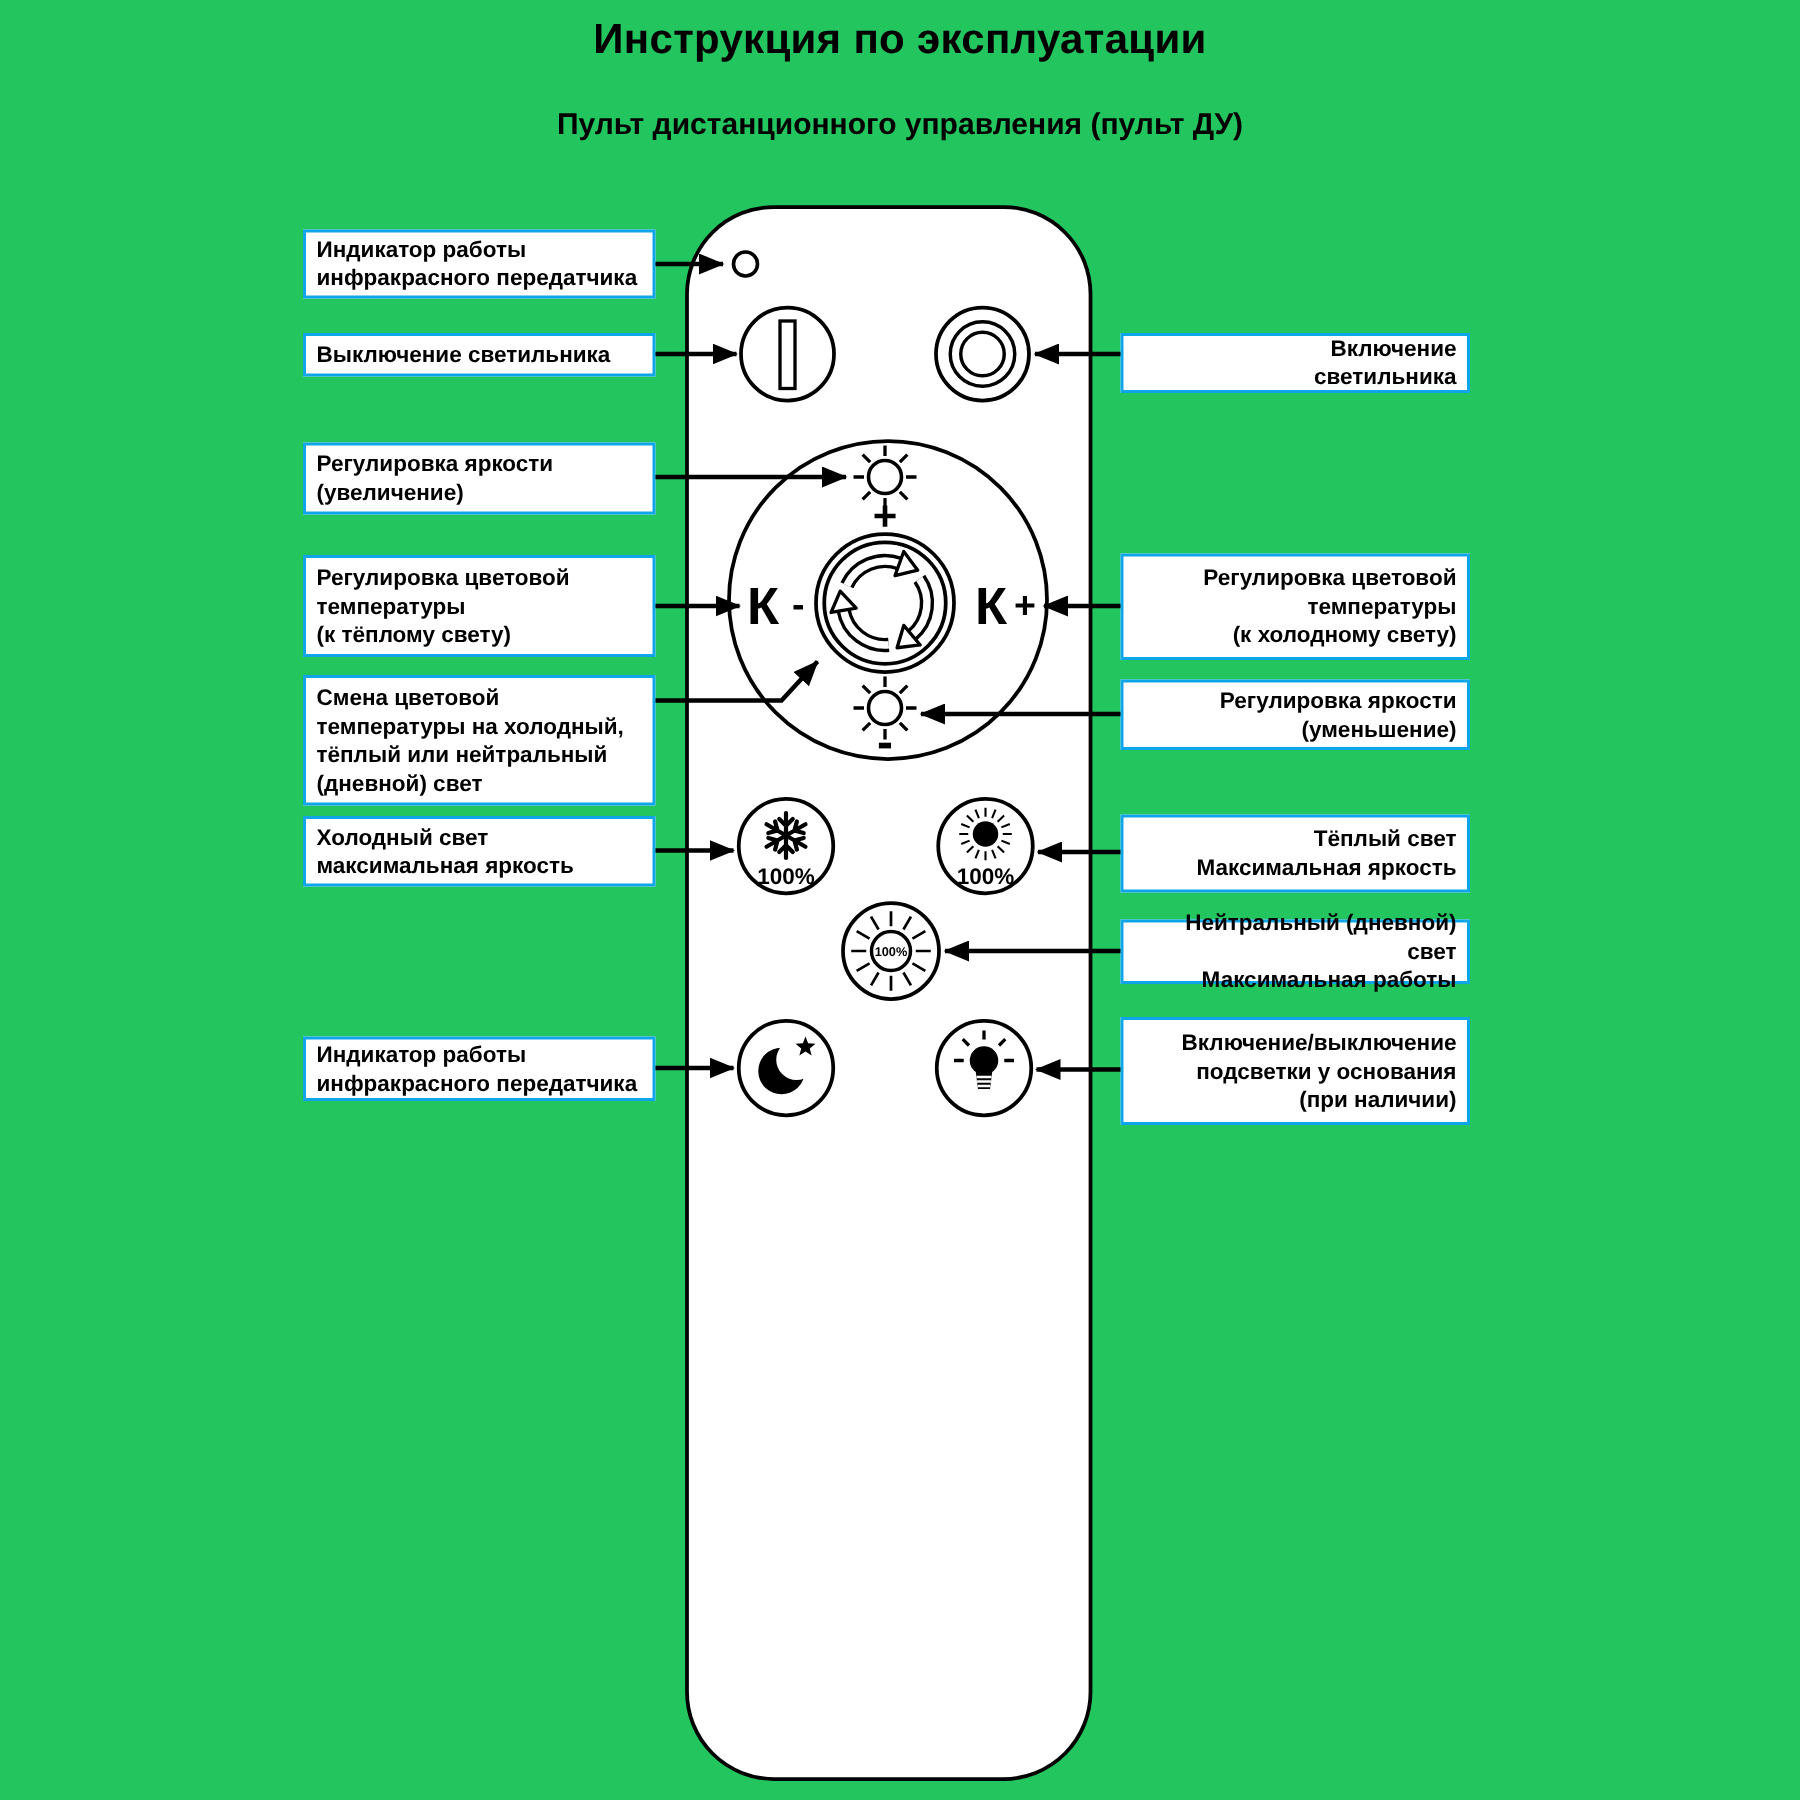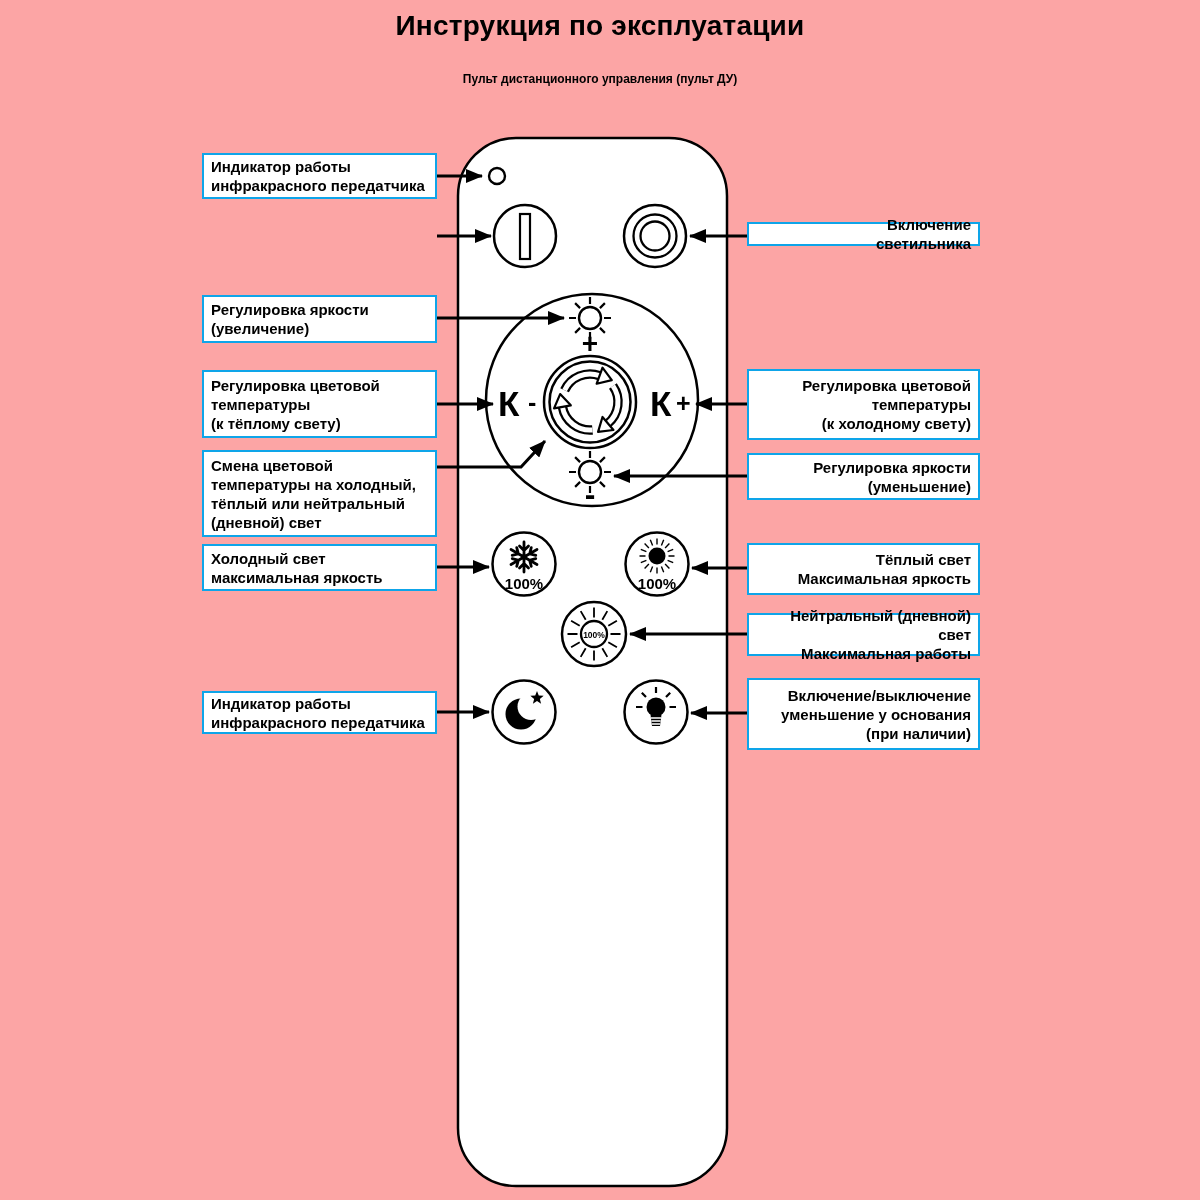--- a/index.html
+++ b/index.html
@@ -1,26 +1,26 @@
 <!DOCTYPE html>
 <html><head>
 <meta charset="utf-8">
 <style>
   html,body{margin:0;padding:0;background:#fff;}
   .canvas{
-    position:relative;width:1200px;height:1200px;background:#fca5a5;overflow:hidden;
+    position:relative;width:1200px;height:1200px;background:#22c55e;overflow:hidden;
     font-family:"Liberation Sans",sans-serif;color:#000;
   }
   .title{
     position:absolute;top:10px;left:0;width:100%;text-align:center;
     font-size:28px;font-weight:700;letter-spacing:.2px;
   }
   .subtitle{
     position:absolute;top:72px;left:0;width:100%;text-align:center;
-    font-size:12px;font-weight:700;
+    font-size:20px;font-weight:700;
   }
   .label-box{
     position:absolute;left:202px;width:235px;box-sizing:border-box;
     border:2px solid #0ea5e9;background:#fff;
     display:flex;align-items:center;
     padding:1px 7px;font-size:15px;font-weight:700;line-height:19px;
     white-space:pre-line;
   }
   .label-box.right{
     left:747px;width:233px;justify-content:flex-end;text-align:right;
@@ -31,46 +31,47 @@
 </head>
 <body>
 
 <div class="canvas">
 
   <div class="title">Инструкция по эксплуатации</div>
   <div class="subtitle">Пульт дистанционного управления (пульт ДУ)</div>
 
   <div class="label-box" style="top:153px;height:46px;">Индикатор работы
 инфракрасного передатчика</div>
+  <div class="label-box" style="top:222px;height:29px;">Выключение светильника</div>
   <div class="label-box" style="top:295px;height:48px;">Регулировка яркости
 (увеличение)</div>
   <div class="label-box" style="top:370px;height:68px;">Регулировка цветовой
 температуры
 (к тёплому свету)</div>
   <div class="label-box" style="top:544px;height:47px;">Холодный свет
 максимальная яркость</div>
   <div class="label-box" style="top:450px;height:87px;">Смена цветовой
 температуры на холодный,
 тёплый или нейтральный
 (дневной) свет</div>
   <div class="label-box" style="top:691px;height:43px;">Индикатор работы
 инфракрасного передатчика</div>
 
-  <div class="label-box right" style="top:222px;height:24px;padding-left:42px;">Включение светильника</div>
+  <div class="label-box right" style="top:222px;height:40px;padding-left:42px;">Включение светильника</div>
   <div class="label-box right" style="top:369px;height:71px;">Регулировка цветовой
 температуры
 (к холодному свету)</div>
   <div class="label-box right" style="top:453px;height:47px;">Регулировка яркости
 (уменьшение)</div>
   <div class="label-box right" style="top:543px;height:52px;">Тёплый свет
 Максимальная яркость</div>
   <div class="label-box right" style="top:613px;height:43px;">Нейтральный (дневной) свет
 Максимальная работы</div>
   <div class="label-box right" style="top:678px;height:72px;">Включение/выключение
-уменьшение у основания
+подсветки у основания
 (при наличии)</div>
 
   <svg class="overlay" viewBox="0 0 1200 1200">
     <defs>
       <marker id="ah" markerUnits="userSpaceOnUse" markerWidth="18" markerHeight="14" refX="16" refY="7" orient="auto">
         <path d="M0,0 L17,7 L0,14 Z" fill="#000"></path>
       </marker>
     </defs>
 
     <rect x="458" y="138" width="269" height="1048" rx="58" ry="58" fill="#fff" stroke="#000" stroke-width="2.5"></rect>

